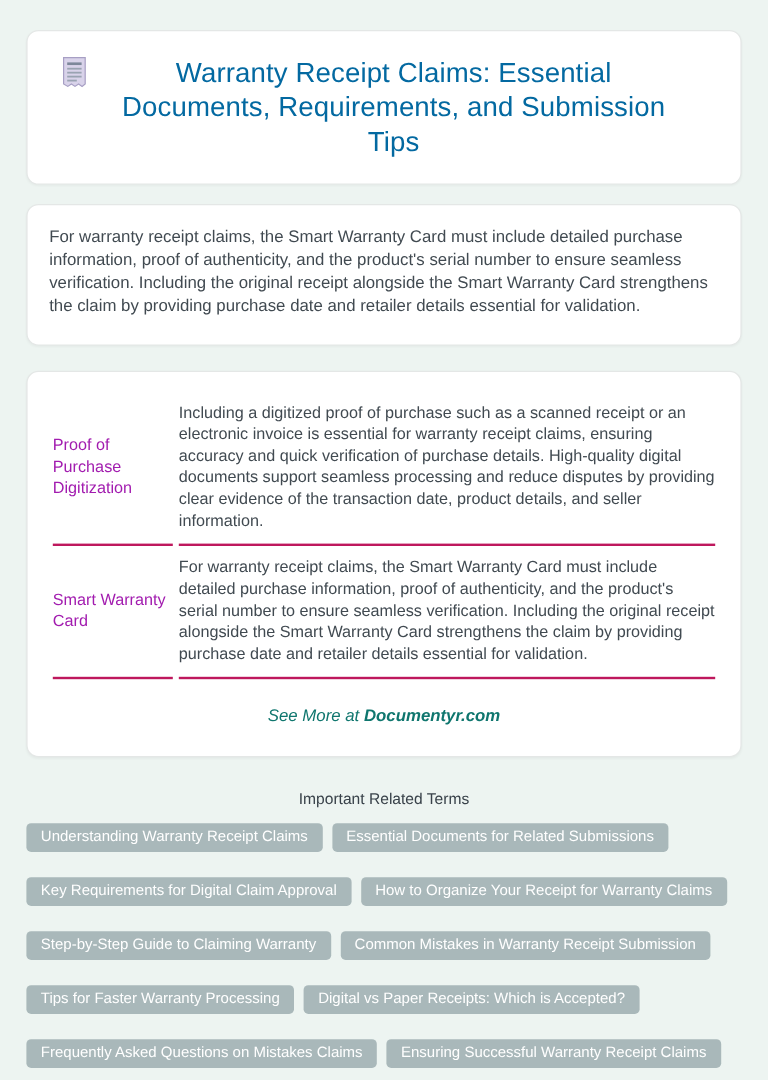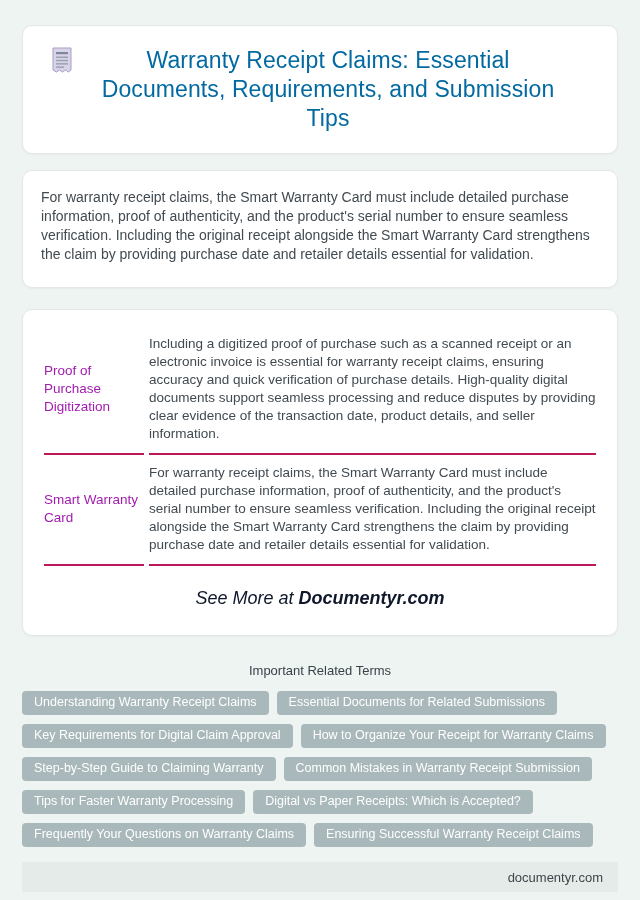--- a/index.html
+++ b/index.html
@@ -57,38 +57,38 @@
   }
   table.terms-table td { border-bottom: 2px solid #be185d; padding: 9px 0 10px 0; vertical-align: middle; }
   td.term-cell { width: 100px; color: #a21caf; }
   td.desc-cell { }
 
   .see-more {
     margin-top: 22px;
     margin-bottom: 6px;
     text-align: center;
     font-style: italic;
-    font-size: 18px;
-    color: #0f172a;
+    font-size: 14px;
+    color: #0f766e;
   }
   .see-more .site { font-weight: bold; }
 
   
   h2.related-heading {
     margin-top: 27px;
     text-align: center;
     font-size: 13px;
     font-weight: 500;
     color: #39424a;
   }
   .tags {
     margin-top: 13px;
     display: flex;
     flex-wrap: wrap;
-    gap: 9px 8px;
+    gap: 21px 8px;
     align-content: flex-start;
   }
   .tag {
     display: inline-block;
     background: #a9b8ba;
     color: #ffffff;
     font-size: 12.5px;
     font-weight: 500;
     line-height: 15px;
     padding: 4px 12px 5px 12px;
@@ -152,21 +152,21 @@
 
   <div class="tags">
       <span class="tag">Understanding Warranty Receipt Claims</span>
       <span class="tag">Essential Documents for Related Submissions</span>
       <span class="tag">Key Requirements for Digital Claim Approval</span>
       <span class="tag">How to Organize Your Receipt for Warranty Claims</span>
       <span class="tag">Step-by-Step Guide to Claiming Warranty</span>
       <span class="tag">Common Mistakes in Warranty Receipt Submission</span>
       <span class="tag">Tips for Faster Warranty Processing</span>
       <span class="tag">Digital vs Paper Receipts: Which is Accepted?</span>
-      <span class="tag">Frequently Your Questions on Warranty Claims</span>
+      <span class="tag">Frequently Asked Questions on Mistakes Claims</span>
       <span class="tag">Ensuring Successful Warranty Receipt Claims</span>
     </div>
 
   <div class="footer-bar">
     <span class="site-name">documentyr.com</span>
   </div>
 
 </div>
 
 </body></html>

